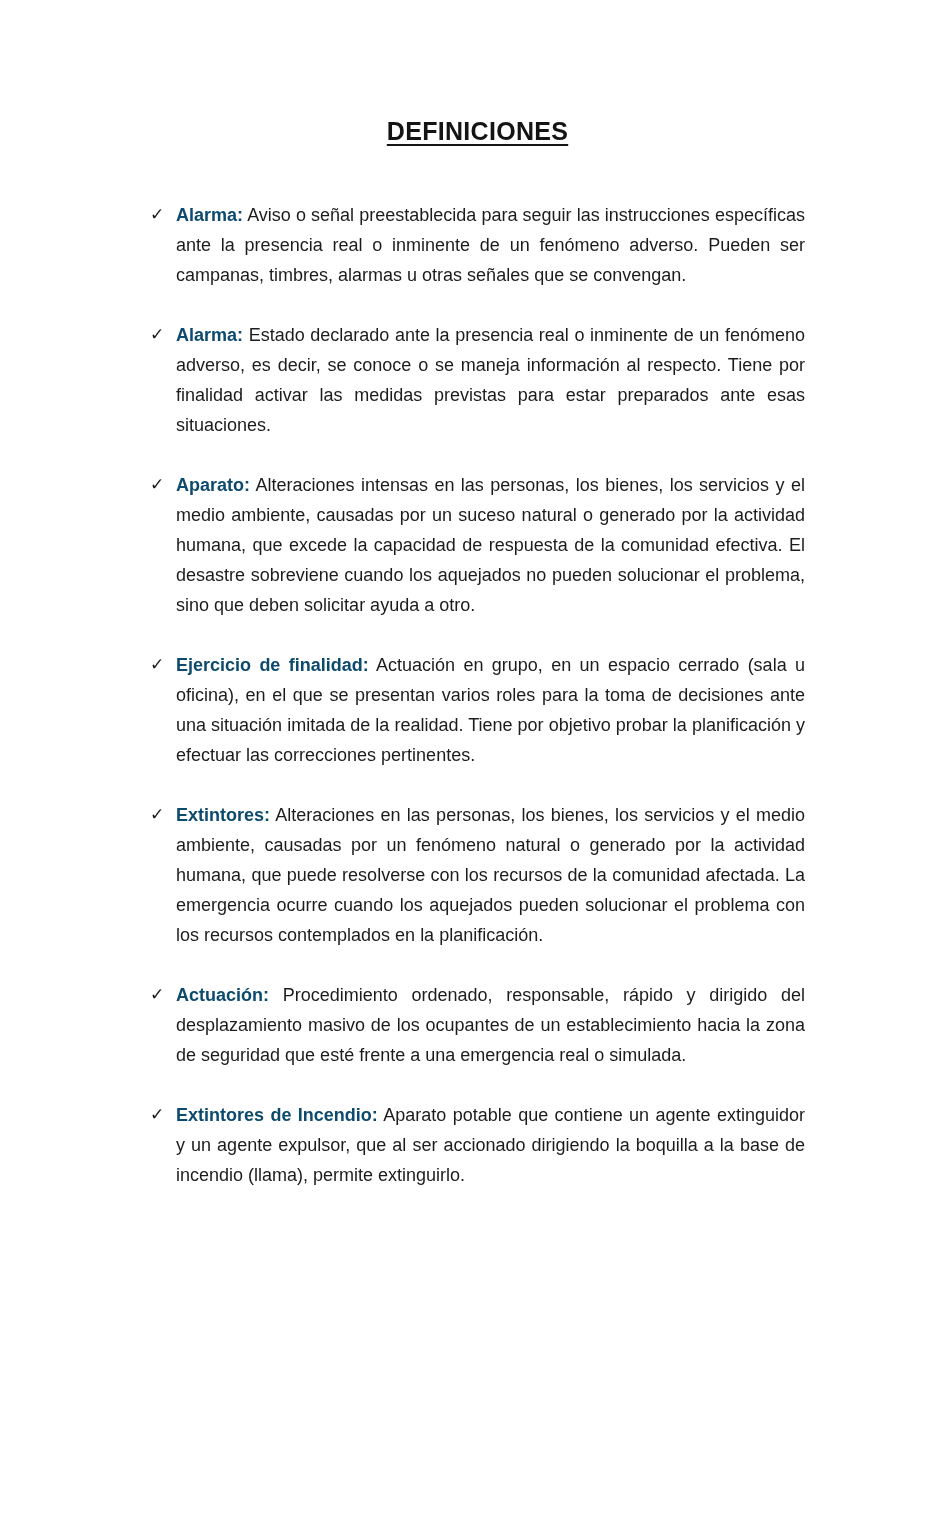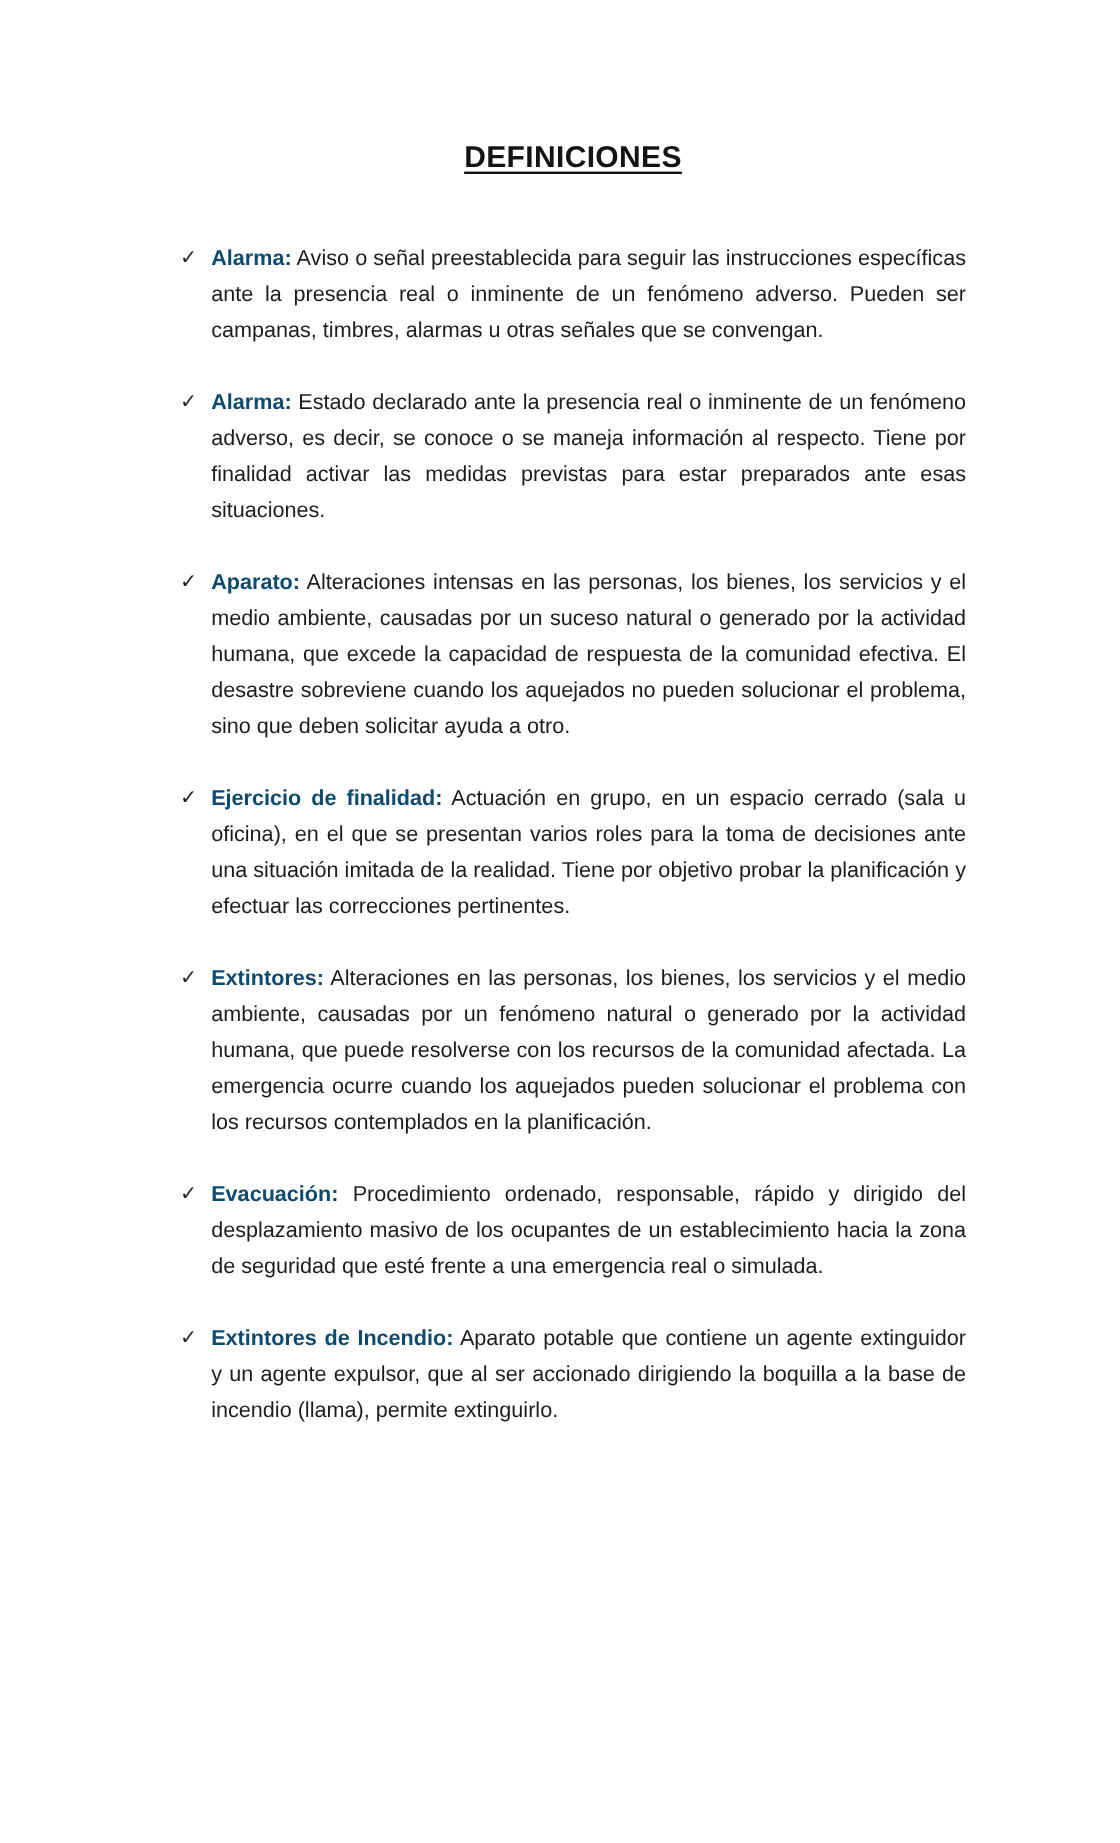--- a/index.html
+++ b/index.html
@@ -91,21 +91,21 @@
     </div>
 
     <div class="def-item">
       <span class="check-icon">✓</span>
       <span class="term">Extintores:</span>
       <span class="def-text">Alteraciones en las personas, los bienes, los servicios y el medio ambiente, causadas por un fenómeno natural o generado por la actividad humana, que puede resolverse con los recursos de la comunidad afectada. La emergencia ocurre cuando los aquejados pueden solucionar el problema con los recursos contemplados en la planificación.</span>
     </div>
 
     <div class="def-item">
       <span class="check-icon">✓</span>
-      <span class="term">Evacuación:</span>
+      <span class="term">Actuación:</span>
       <span class="def-text">Procedimiento ordenado, responsable, rápido y dirigido del desplazamiento masivo de los ocupantes de un establecimiento hacia la zona de seguridad que esté frente a una emergencia real o simulada.</span>
     </div>
 
     <div class="def-item">
       <span class="check-icon">✓</span>
       <span class="term">Extintores de Incendio:</span>
       <span class="def-text">Aparato potable que contiene un agente extinguidor y un agente expulsor, que al ser accionado dirigiendo la boquilla a la base de incendio (llama), permite extinguirlo.</span>
     </div>
 
   </div>

